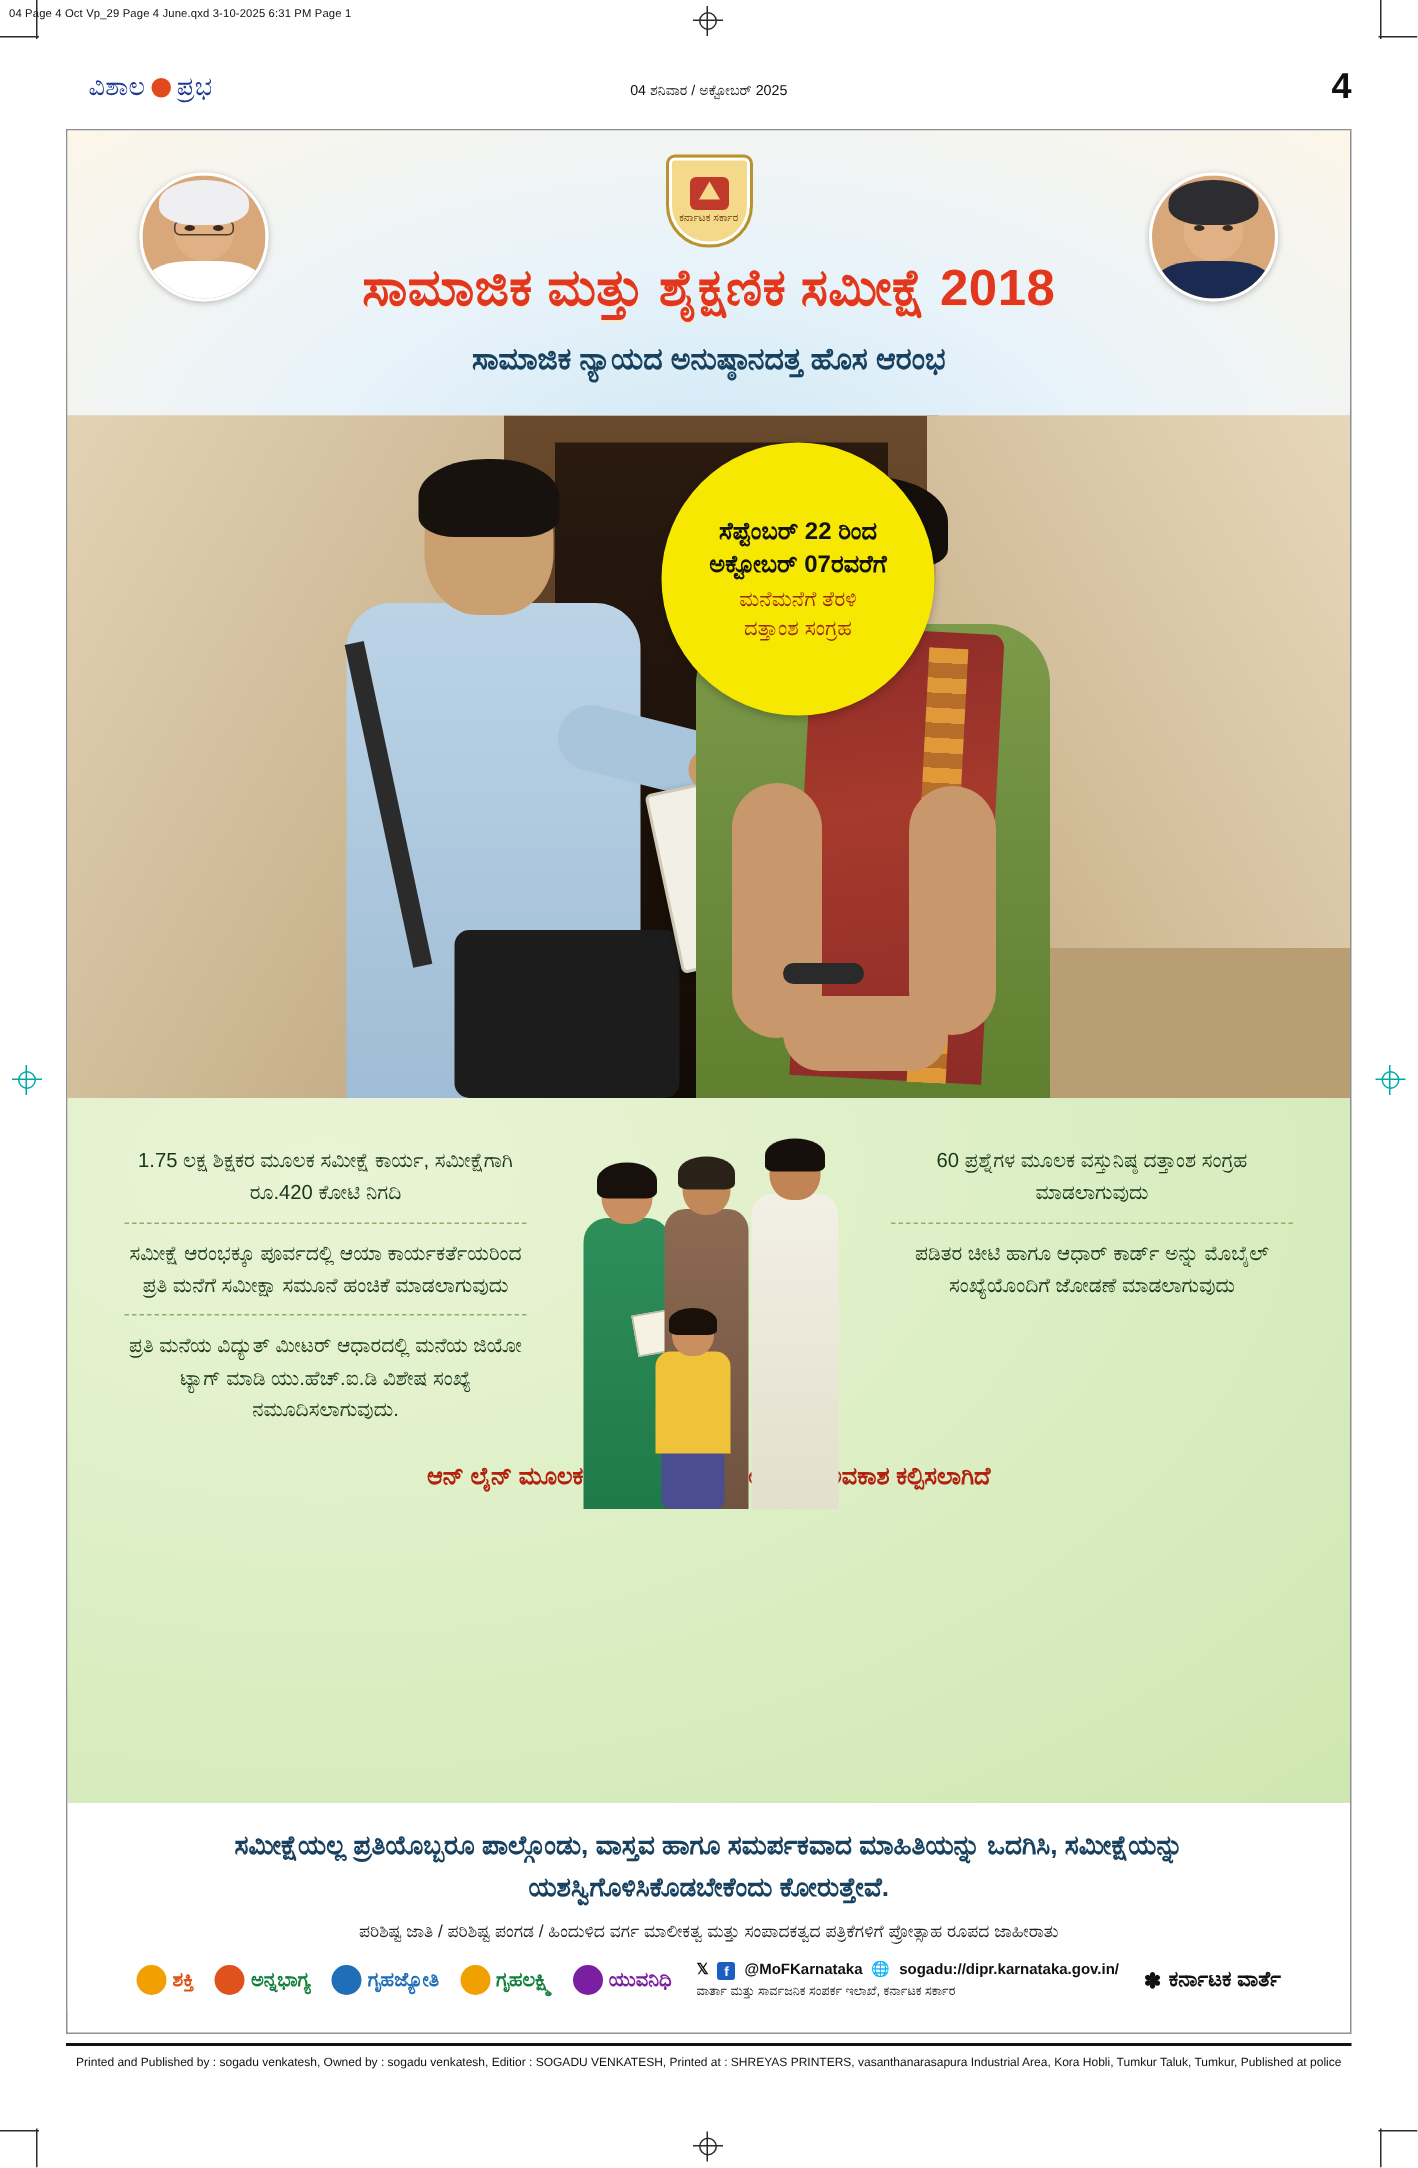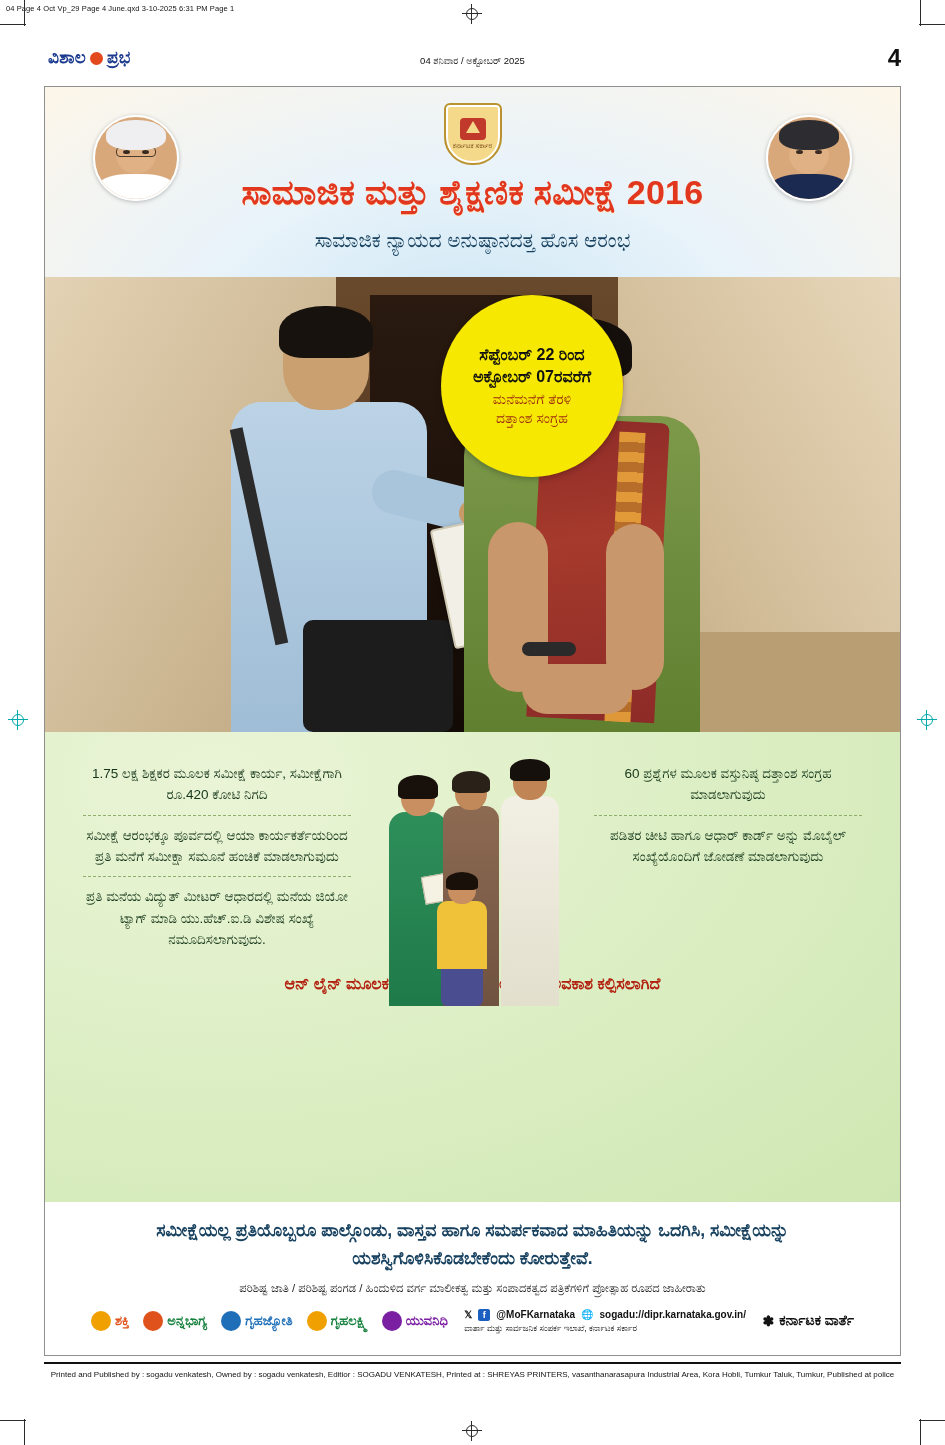--- a/index.html
+++ b/index.html
@@ -39,22 +39,22 @@
   }
   .tick {
     position:absolute; background:#2b2b2b;
   }
 
   
   .masthead {
     position:absolute; left:44px; top:48px; width:857px; height:30px;
   }
   .mast-logo {
-    position:absolute; left:4px; top:0;
-    font-size:17px; font-weight:bold; color:#1b3a8f;
+    position:absolute; left:15px; top:0;
+    font-size:17px; font-weight:normal; color:#1b3a8f;
     letter-spacing:.2px;
     display:flex; align-items:center; gap:4px;
   }
   .mast-dot {
     width:13px; height:13px; border-radius:50%;
     background:#e2491d; display:inline-block;
   }
   .mast-center {
     position:absolute; left:50%; transform:translateX(-50%); top:7px;
     font-size:9.5px; color:#111;
@@ -119,21 +119,21 @@
             border:1.5px solid #4a3a2a; border-radius:4px; }
 
   .ad-title {
     position:absolute; left:0; right:0; top:86px; text-align:center;
     font-size:34px; font-weight:bold; color:#e2371f;
     letter-spacing:.3px;
     text-shadow:0 1px 0 #ffe9c9;
   }
   .ad-subtitle {
     position:absolute; left:0; right:0; top:142px; text-align:center;
-    font-size:20px; color:#17415f; font-weight:normal;
+    font-size:20px; color:#17415f; font-weight:bold;
   }
 
   
   .photo {
     position:relative; height:455px; overflow:hidden;
     background:linear-gradient(180deg,#d9c6a8 0%, #cbb392 100%);
   }
   .wall-left { position:absolute; left:0; top:0; width:36%; height:100%;
     background:linear-gradient(120deg,#e3d2b4,#cdb894 60%,#bda57f); }
   .doorframe { position:absolute; left:34%; top:0; width:34%; height:100%;
@@ -357,21 +357,21 @@
       </div>
       <div class="portrait right">
         <div class="p-skin"></div>
         <div class="p-body"></div>
         <div class="p-face"></div>
         <div class="p-eye l"></div>
           <div class="p-eye r"></div>
         <div class="p-hair"></div>
       </div>
 
-      <div class="ad-title">ಸಾಮಾಜಿಕ ಮತ್ತು ಶೈಕ್ಷಣಿಕ ಸಮೀಕ್ಷೆ 2016</div>
+      <div class="ad-title">ಸಾಮಾಜಿಕ ಮತ್ತು ಶೈಕ್ಷಣಿಕ ಸಮೀಕ್ಷೆ 2018</div>
       <div class="ad-subtitle">ಸಾಮಾಜಿಕ ನ್ಯಾಯದ ಅನುಷ್ಠಾನದತ್ತ ಹೊಸ ಆರಂಭ</div>
     </div>
 
     <div class="photo">
       <div class="wall-left"></div>
       <div class="doorframe"></div>
       <div class="doorway"></div>
       <div class="wall-right"></div>
       <div class="wall-band"></div>
 

